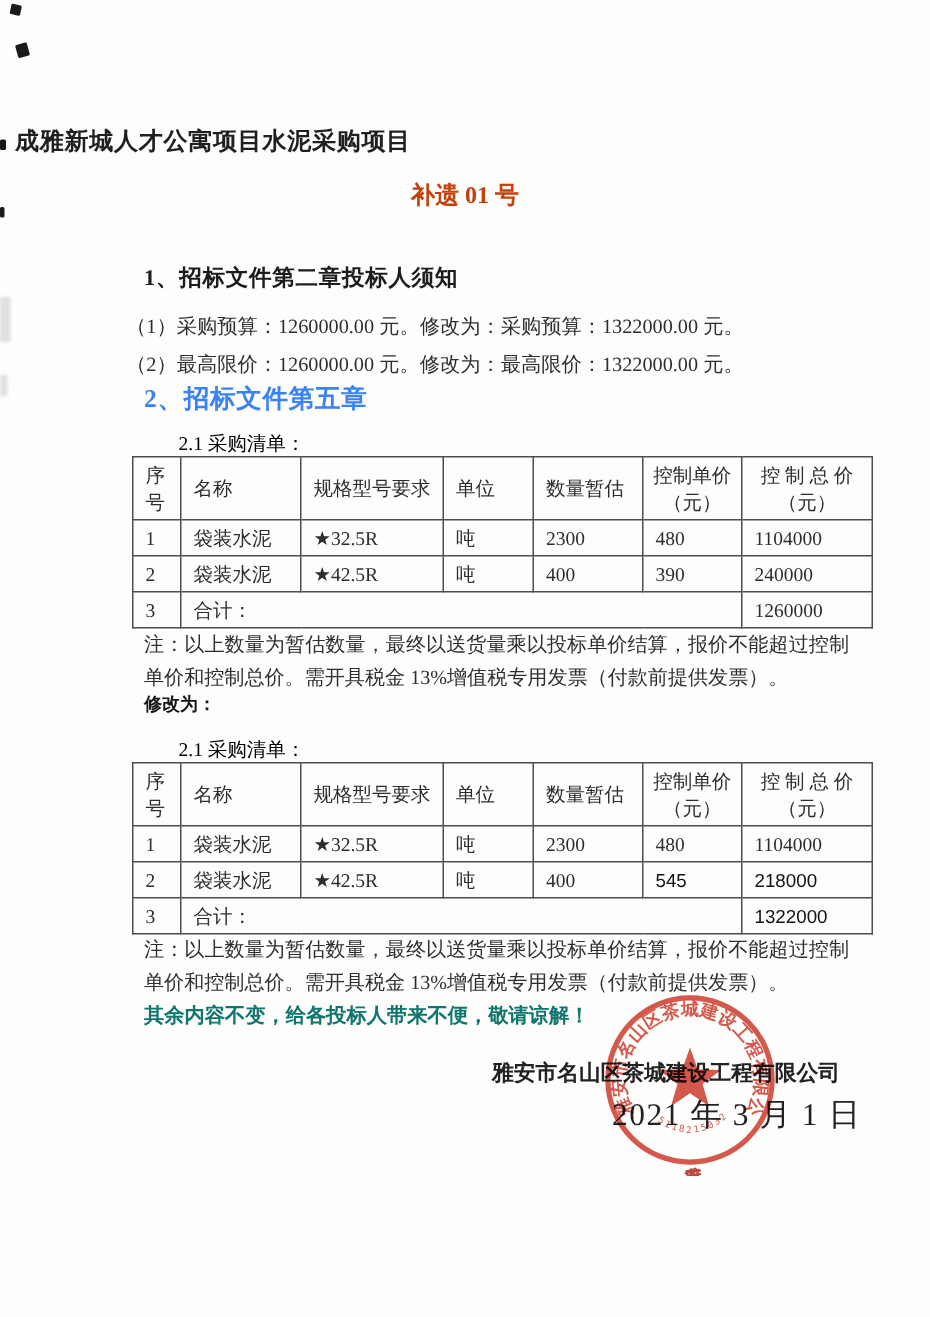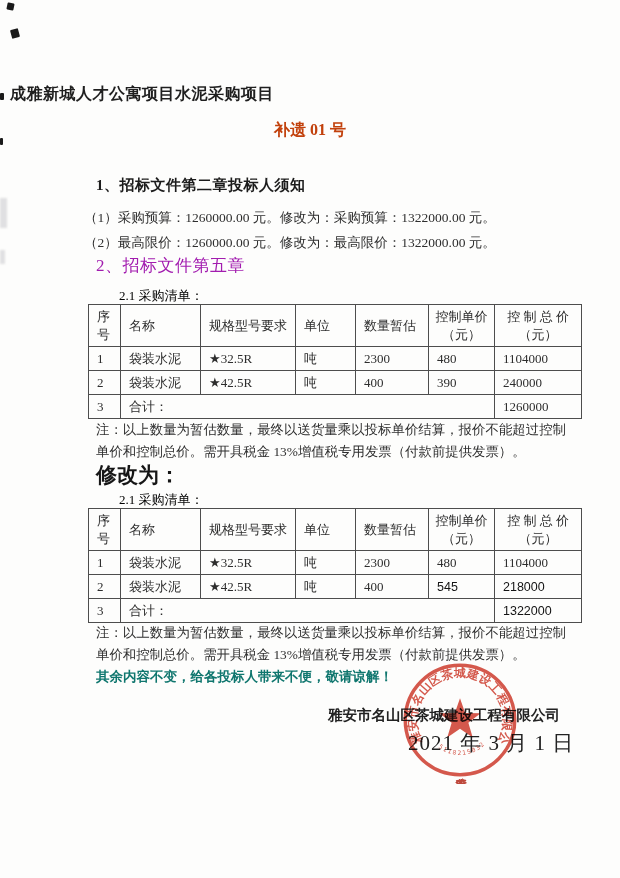--- a/index.html
+++ b/index.html
@@ -10,40 +10,40 @@
     color:#2b2b2b;
   }
   .abs { position:absolute; }
 
   .doc-title { top:84px; left:10px; width:600px; text-align:left;
     font-size:16px; font-weight:bold; color:#1f1f1f; letter-spacing:0.5px; }
   .doc-subtitle { top:120px; left:10px; width:600px; text-align:center;
     font-size:16px; font-weight:bold; color:#c2410c; }
 
   .h1 { font-size:15px; font-weight:bold; color:#1c1c1c; letter-spacing:0.5px; }
-  .h2 { font-size:17px; font-weight:normal; color:#a21caf; letter-spacing:0.5px; }
+  .h2 { font-size:17px; font-weight:bold; color:#3b82f6; letter-spacing:0.5px; }
   .body-text { font-size:13.5px; color:#2e2e2e; }
   .list-label { font-size:13px; color:#000000; }
 
   table.doc-table { border-collapse:collapse; table-layout:fixed; width:493px;
     font-size:13px; color:#2d2d2d; }
   table.doc-table th, table.doc-table td {
     border:1px solid #4d4d4d; padding:1px 3px 1px 8px;
     text-align:left; font-weight:normal; vertical-align:middle;
     overflow:hidden; line-height:18px; }
   table.doc-table thead tr { height:42px; }
   table.doc-table tbody tr { height:24px; }
   table.doc-table th:nth-child(6), table.doc-table th:nth-child(7) {
     text-align:center; padding:1px 2px; }
   td.changed { font-family:"Liberation Sans","DejaVu Sans",sans-serif;
     font-weight:bold; font-size:12.5px; color:#141414; }
 
   .note { font-size:13.4px; line-height:22px; width:470px; color:#2e2e2e;
     text-align:justify; }
-  .modify-heading { font-size:21px; font-weight:bold; color:#161616; }
+  .modify-heading { font-size:12px; font-weight:bold; color:#161616; }
   .closing { font-size:13.5px; font-weight:bold; color:#0f766e; }
   .company { font-size:14.5px; font-weight:bold; color:#222; z-index:2; }
   .date { font-size:21px; color:#222; z-index:2; letter-spacing:1px; }
 
   #stamp { left:396px; top:656px; width:128px; height:128px;
     mix-blend-mode:multiply; z-index:5; }
 
   .mark { background:#1a1a1a; border-radius:1px; }
   .smudge { background:rgba(160,160,165,0.30); filter:blur(1px); }
 </style>

